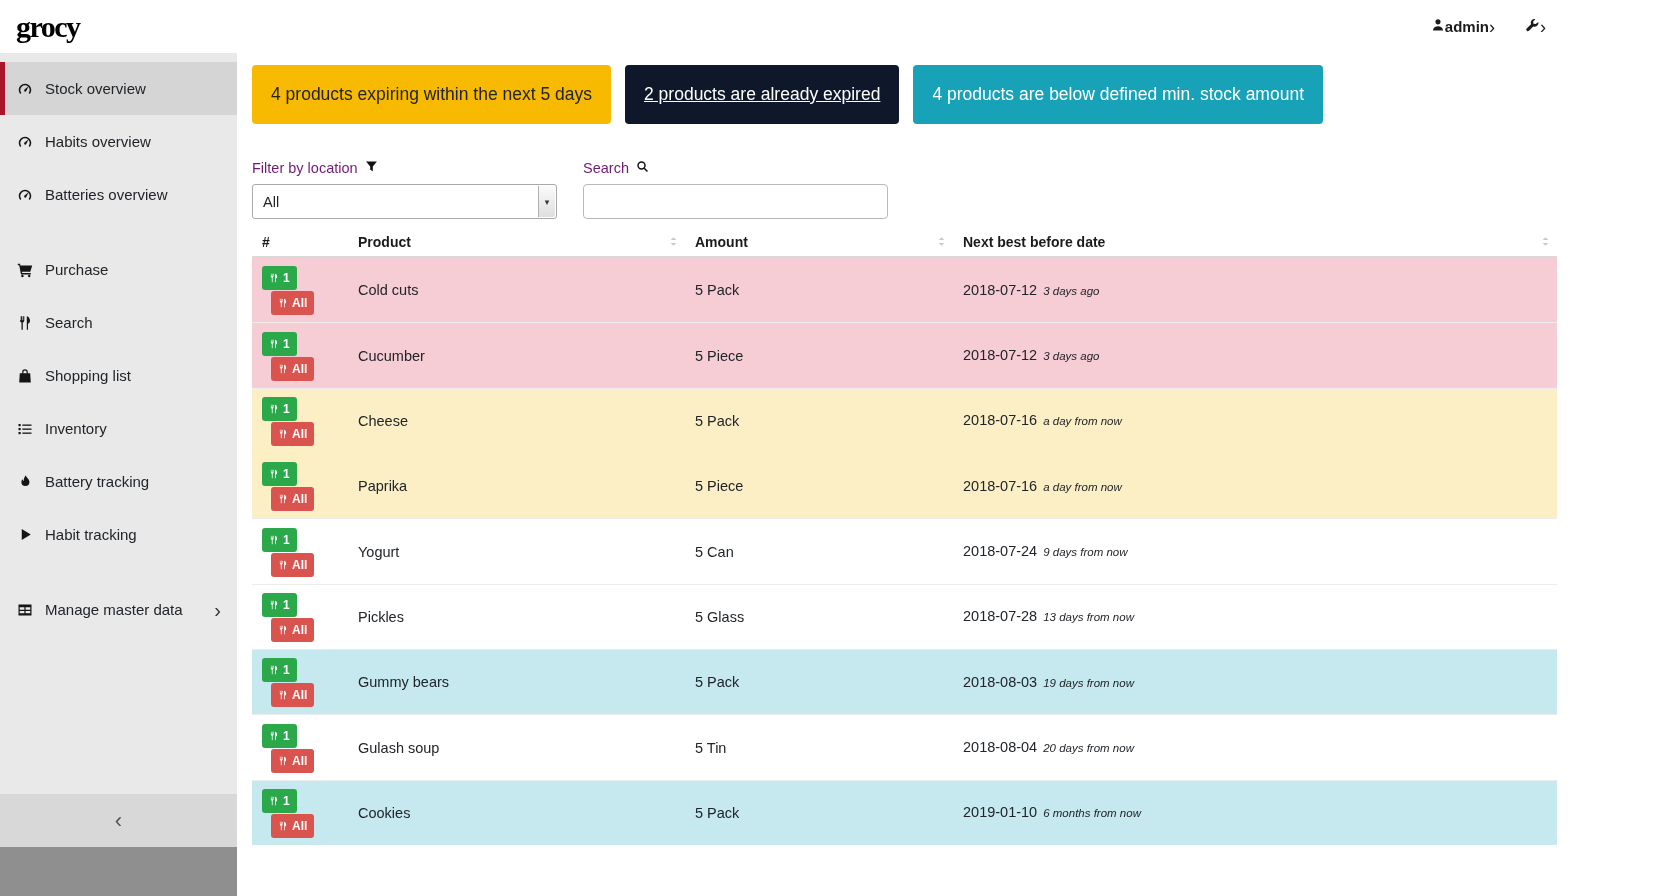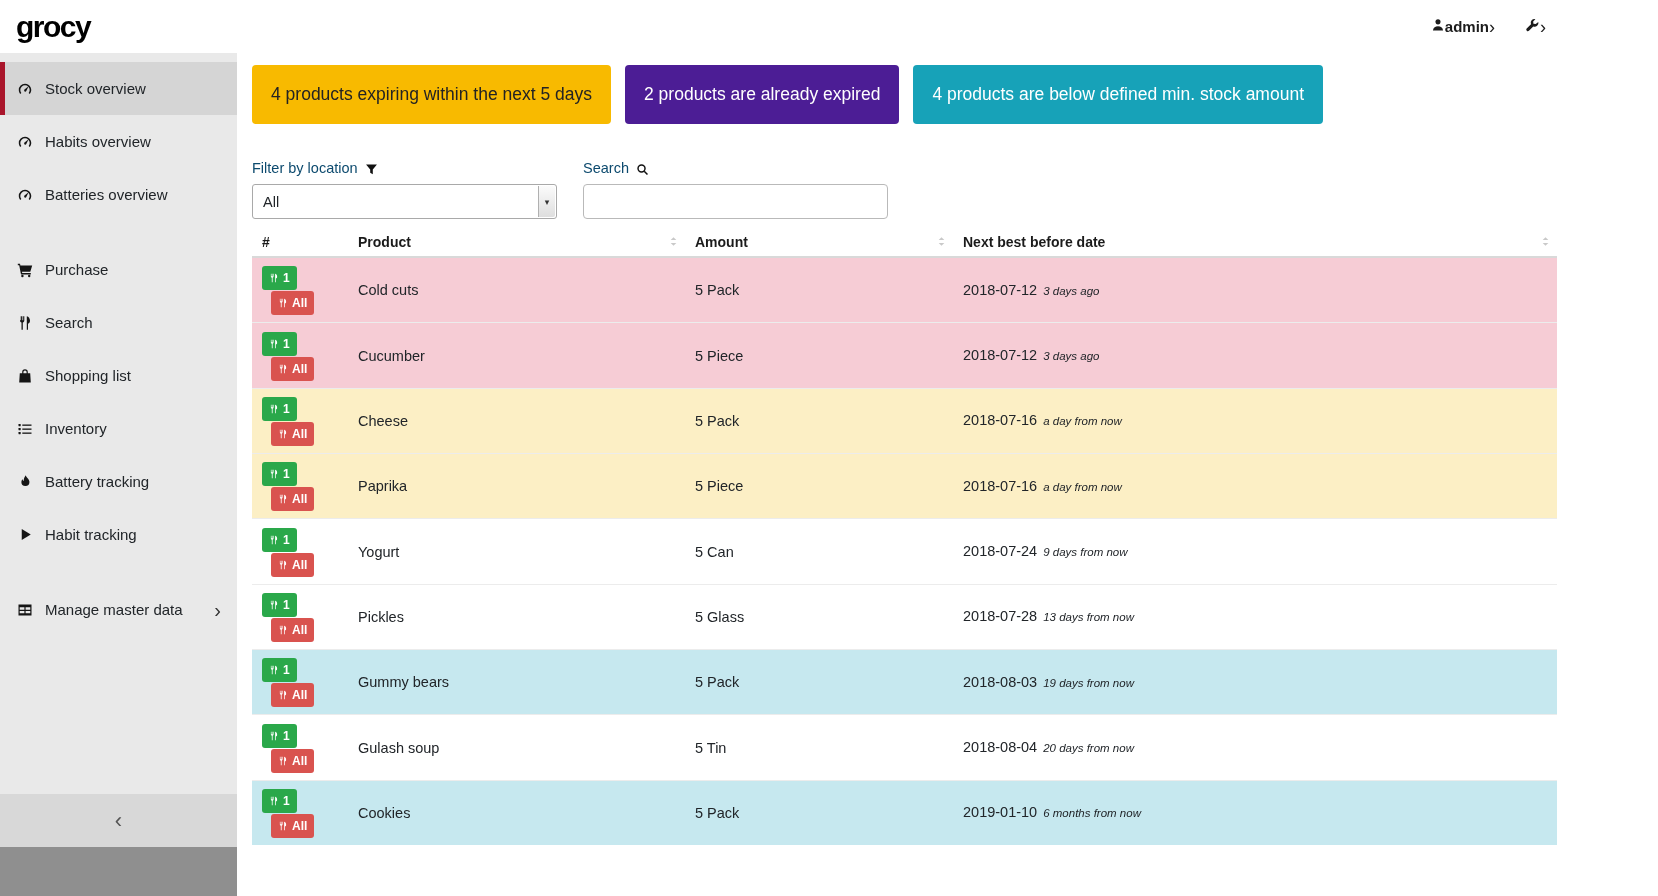--- a/index.html
+++ b/index.html
@@ -4,21 +4,21 @@
 <style>
   :root{--accent:#a9152b}
   *{box-sizing:border-box;margin:0;padding:0}
   html,body{width:1658px;height:896px}
   body{font-family:"Liberation Sans","DejaVu Sans",sans-serif;color:#212529;background:#fff;overflow:hidden;position:relative}
   .icon{display:inline-flex;align-items:center;justify-content:center}
   .icon svg{display:block}
 
   
   header{position:absolute;top:0;left:0;width:100%;height:53px;background:#fff;display:flex;align-items:center;justify-content:space-between;padding:0 112px 0 16px}
-  .logo{font-family:Liberation Sans, sans-serif;font-weight:bold;font-size:30px;letter-spacing:-1.5px;color:#000;cursor:pointer}
+  .logo{font-family:Liberation Serif, serif;font-weight:bold;font-size:30px;letter-spacing:-1.5px;color:#000;cursor:pointer}
   .header-right{display:flex;align-items:center;gap:30px}
   .menu-trigger{display:flex;align-items:flex-start;gap:0;cursor:pointer;font-size:15px;font-weight:bold;color:#1c1c1c}
   .menu-trigger .chev{font-size:18px;font-weight:normal;line-height:1;color:#1c1c1c}
 
   
   aside{position:absolute;top:53px;left:0;width:237px;height:843px;background:#e9e9e9}
   nav{padding-top:9px}
   .nav-group + .nav-group{margin-top:22px}
   .nav-item{display:flex;align-items:center;gap:11px;height:53px;padding:0 16px;font-size:15px;color:#212529;cursor:pointer;text-decoration:none}
   .nav-item .icon{width:18px;color:#151515}
@@ -28,21 +28,21 @@
   .sidebar-footer span{font-size:22px;color:#555;line-height:1}
   .sidebar-bottom{position:absolute;bottom:0;left:0;width:100%;height:49px;background:#8f8f8f}
 
   
   main{position:absolute;top:53px;left:237px;width:1421px;height:843px;background:#fff;padding:12px 15px 0 15px}
   h1{font-size:38px;font-weight:500;color:#333;line-height:46px;margin:6px 0 10px}
   h1 small{font-size:28px;color:#969696;font-weight:400;margin-left:10px}
   .alerts{display:flex;gap:14px;margin-bottom:36px}
   .alert-badge{border:none;border-radius:4px;height:59px;padding:0 19px;font-size:17.5px;font-weight:500;font-family:inherit;cursor:pointer;white-space:nowrap}
   .controls{display:flex;gap:26px;margin-bottom:13px}
-  .control-label{display:flex;align-items:flex-end;gap:7px;font-size:14.5px;margin-bottom:8px;color:#0c4a6e}
+  .control-label{display:flex;align-items:flex-start;gap:7px;font-size:14.5px;margin-bottom:8px;color:#701a75}
   .control-label .icon{color:#111}
   .fake-select{width:305px;height:35px;border:1px solid #a9a9a9;border-radius:3px;background:#fff;display:flex;align-items:center;padding:0 24px 0 10px;font-size:14.5px;position:relative;cursor:pointer}
   .select-arrow{position:absolute;right:1px;top:1px;bottom:1px;width:17px;border-left:1px solid #b0b0b0;background:linear-gradient(#fbfbfb,#dedede);display:flex;align-items:center;justify-content:center;font-size:9px;color:#333;border-radius:0 2px 2px 0}
   .search-input{width:305px;height:35px;border:1px solid #b9b9b9;border-radius:4px;padding:0 10px;font-size:14.5px;font-family:inherit;outline:none}
 
   
   table{width:1305px;border-collapse:collapse;table-layout:fixed}
   col.c-num{width:96px}col.c-prod{width:337px}col.c-amt{width:268px}
   thead th{text-align:left;font-size:14px;font-weight:bold;color:#1b1b1b;padding:2px 24px 6px 10px;border-bottom:2px solid #d9d9d9;position:relative}
   th .sort{position:absolute;right:5px;top:3px;color:#c9c9c9}
@@ -185,21 +185,21 @@
   <div class="sidebar-footer">
     <span>‹</span>
   </div>
   <div class="sidebar-bottom"></div>
 </aside>
 
 <main>
 
   <div class="alerts" id="alerts">
       <button class="alert-badge" style="background: rgb(248, 186, 0); color: rgb(35, 35, 35);">4 products expiring within the next 5 days</button>
-      <button class="alert-badge" style="background: #4c1d95; color: rgb(255, 255, 255);">2 products are already expired</button>
+      <button class="alert-badge" style="background: #0f172a; color: rgb(255, 255, 255); text-decoration: underline;">2 products are already expired</button>
       <button class="alert-badge" style="background: rgb(23, 162, 184); color: rgb(255, 255, 255);">4 products are below defined min. stock amount</button>
     </div>
 
   <div class="controls">
     <div>
       <div class="control-label">
         <span>Filter by location</span>
         <span class="icon">
             <svg viewBox="0 0 16 16" width="13" height="13" fill="currentColor">
               <path d="M1.3 1.8h13.4L9.6 7.9v5.9L6.4 12V7.9z"></path>

